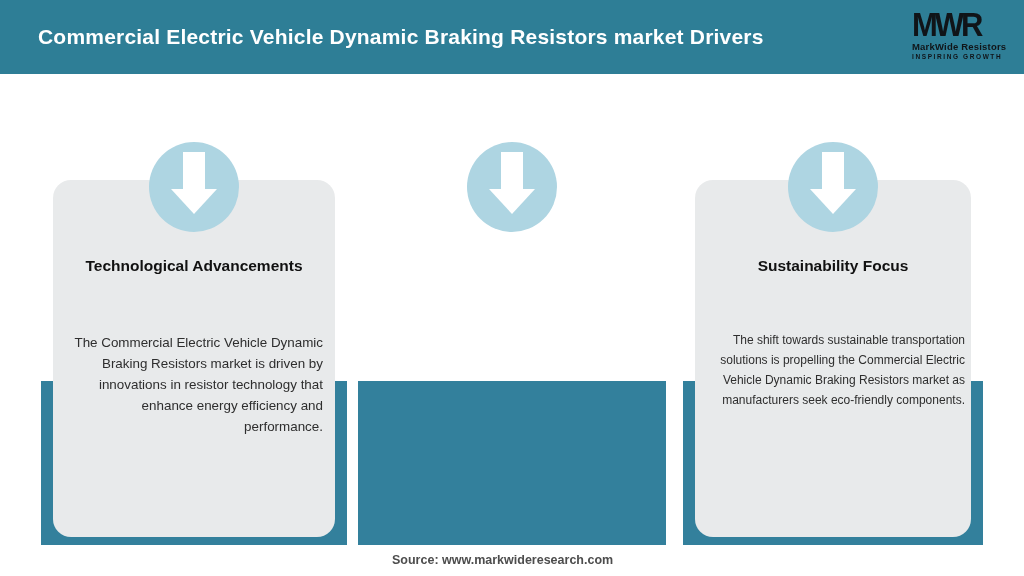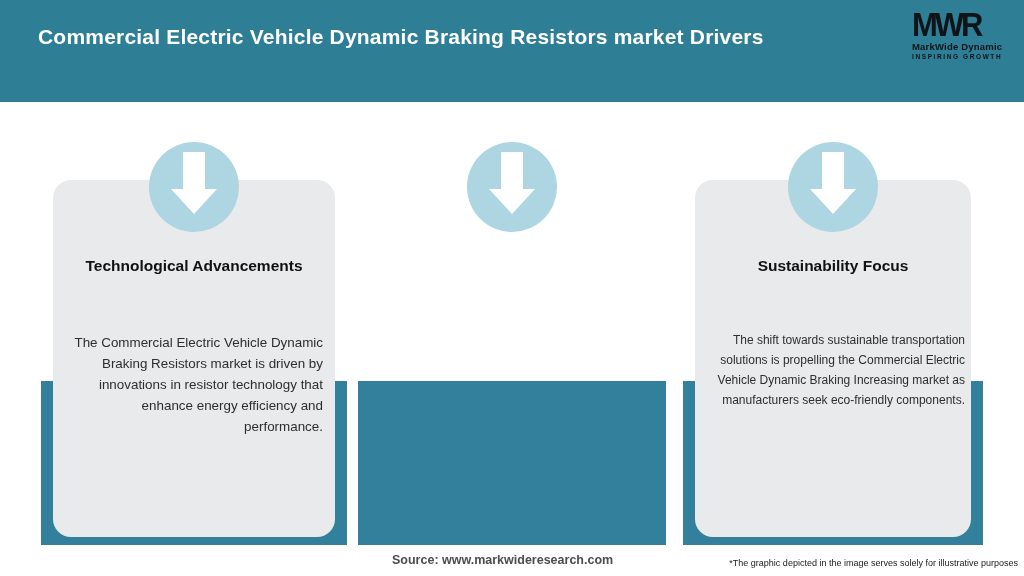--- a/index.html
+++ b/index.html
@@ -2,21 +2,21 @@
 <html style="--header-teal: #2e7e96; --header-text: #ffffff; --band-teal: #33809c; --circle-blue: #aed5e2; --card-gray: #e8eaeb; --title-ink: #111111; --body-ink: #2e2e2e; --source-gray: #4d4d4d;"><head>
 <meta charset="utf-8">
 <style>
   html,body{margin:0;padding:0;background:#fff;}
   .stage{
     position:relative;width:1024px;height:576px;overflow:hidden;background:#fff;
     font-family:"Liberation Sans","DejaVu Sans",sans-serif;
   }
   
   .header{
-    position:absolute;left:0;top:0;width:1024px;height:102px;
+    position:absolute;left:0;top:0;width:1024px;height:74px;
     background:var(--header-teal,#2e7e96);
   }
   .page-title{
     position:absolute;left:38px;top:25px;margin:0;
     font-size:21px;font-weight:700;letter-spacing:.2px;
     color:var(--header-text,#ffffff);
   }
   .logo{position:absolute;right:16px;top:10px;width:96px;color:#101418;}
   .logo-acronym{
     font-size:31px;font-weight:700;letter-spacing:-3px;line-height:30px;
@@ -66,21 +66,21 @@
 </style>
 </head>
 <body>
 
 <div class="stage">
 
   <div class="header">
     <h1 class="page-title">Commercial Electric Vehicle Dynamic Braking Resistors market Drivers</h1>
     <div class="logo">
       <div class="logo-acronym">MWR</div>
-      <div class="logo-name">MarkWide Dynamic</div>
+      <div class="logo-name">MarkWide Resistors</div>
       <div class="logo-tagline">INSPIRING GROWTH</div>
     </div>
   </div>
 
   <div class="column col-1">
     <div class="band"></div>
     <div class="card">
       <h2 class="card-title">Technological Advancements</h2>
       <p class="card-body">The Commercial Electric Vehicle Dynamic Braking Resistors market is driven by innovations in resistor technology that enhance energy efficiency and performance.</p>
     </div>
@@ -99,26 +99,25 @@
         <rect x="13" y="2" width="22" height="38" fill="#ffffff"></rect>
         <polygon points="1,39 47,39 24,64" fill="#ffffff"></polygon>
       </svg>
     </div>
   </div>
 
   <div class="column col-3">
     <div class="band"></div>
     <div class="card">
       <h2 class="card-title">Sustainability Focus</h2>
-      <p class="card-body">The shift towards sustainable transportation solutions is propelling the Commercial Electric Vehicle Dynamic Braking Increasing market as manufacturers seek eco-friendly components.</p>
+      <p class="card-body">The shift towards sustainable transportation solutions is propelling the Commercial Electric Vehicle Dynamic Braking Resistors market as manufacturers seek eco-friendly components.</p>
     </div>
     <div class="circle">
       <svg width="48" height="68" viewBox="0 0 48 68">
         <rect x="13" y="2" width="22" height="38" fill="#ffffff"></rect>
         <polygon points="1,39 47,39 24,64" fill="#ffffff"></polygon>
       </svg>
     </div>
   </div>
 
   <div class="source-text">Source: www.markwideresearch.com</div>
-  <div class="disclaimer-text">*The graphic depicted in the image serves solely for illustrative purposes</div>
 
 </div>
 
 </body></html>

